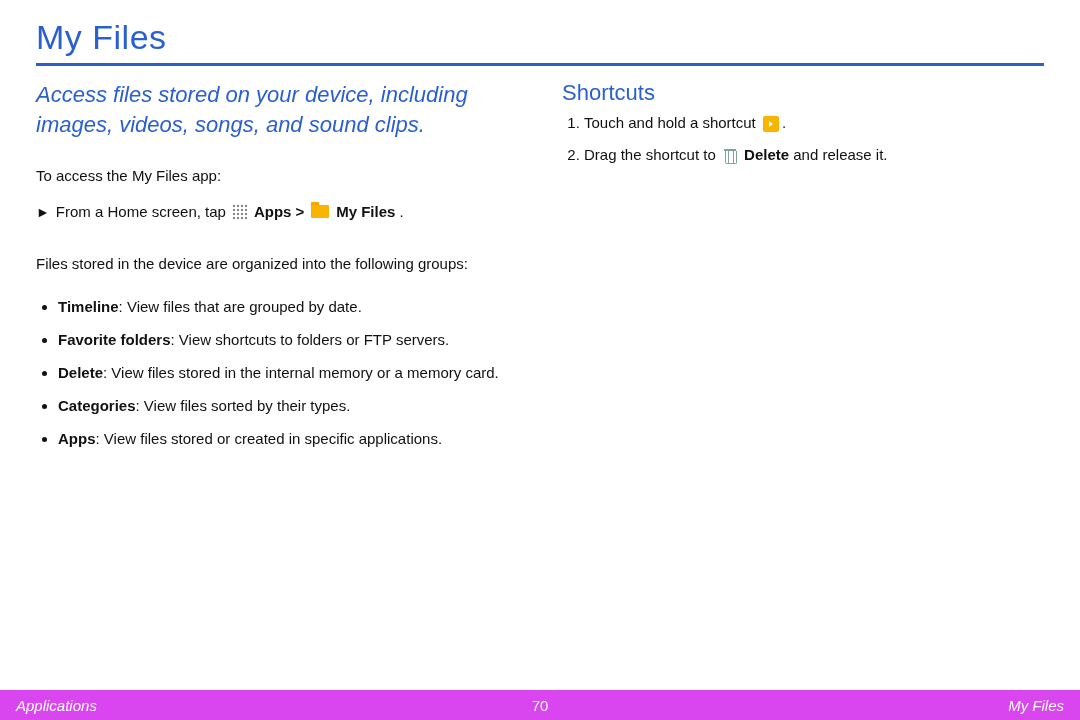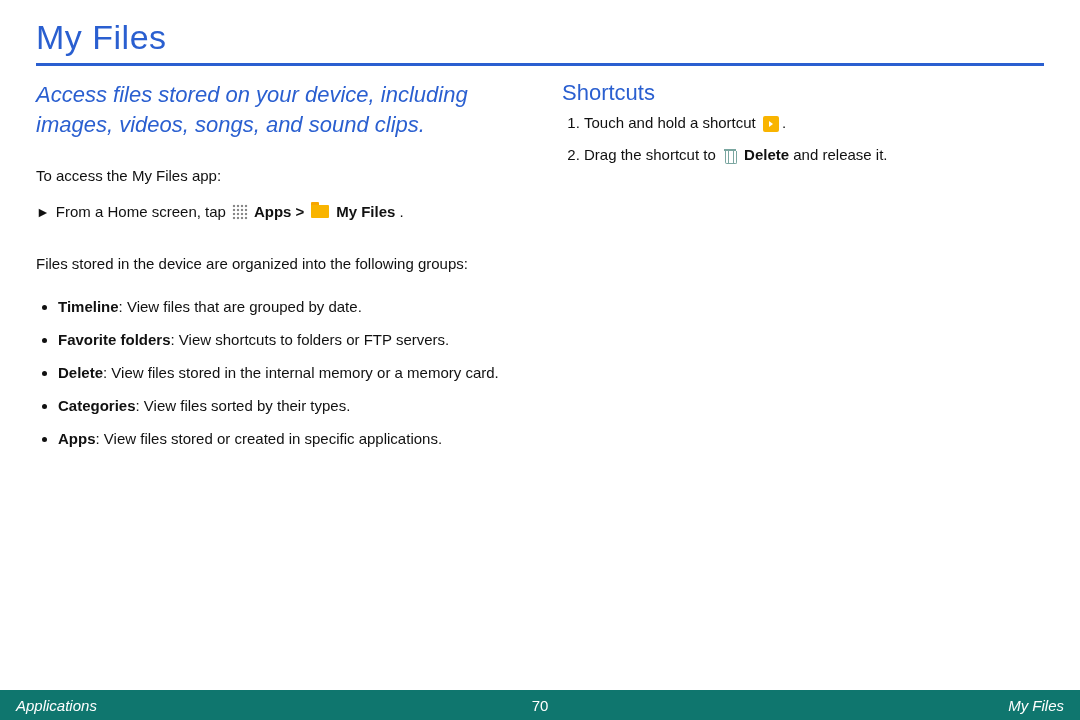--- a/index.html
+++ b/index.html
@@ -107,21 +107,21 @@
     content:""; position:absolute; left:1px; top:2px; width:12px; height:2px;
     background:#7aa6a0;
   }
   .ic-trash::after{
     content:""; position:absolute; left:2px; top:4px; width:10px; height:12px;
     border:1.5px solid #7aa6a0; border-top:none; border-radius:0 0 2px 2px;
     background: repeating-linear-gradient(to right, transparent 0 2px, #7aa6a0 2px 3px, transparent 3px 5px);
   }
   .footer {
     position:absolute; left:0; bottom:0; width:100%; height:30px;
-    background:#0f766e; color:#fff;
+    background:#d946ef; color:#fff;
     display:flex; align-items:center; justify-content:space-between;
     padding:0 16px; font-size:15px;
   }
   .footer .left { font-style: italic; }
   .footer .right { font-style: italic; }
   .footer .center { position:absolute; left:50%; transform:translateX(-50%); font-style:normal; }
   .para { margin-bottom: 12px; }
 </style>
 </head>
 <body>

